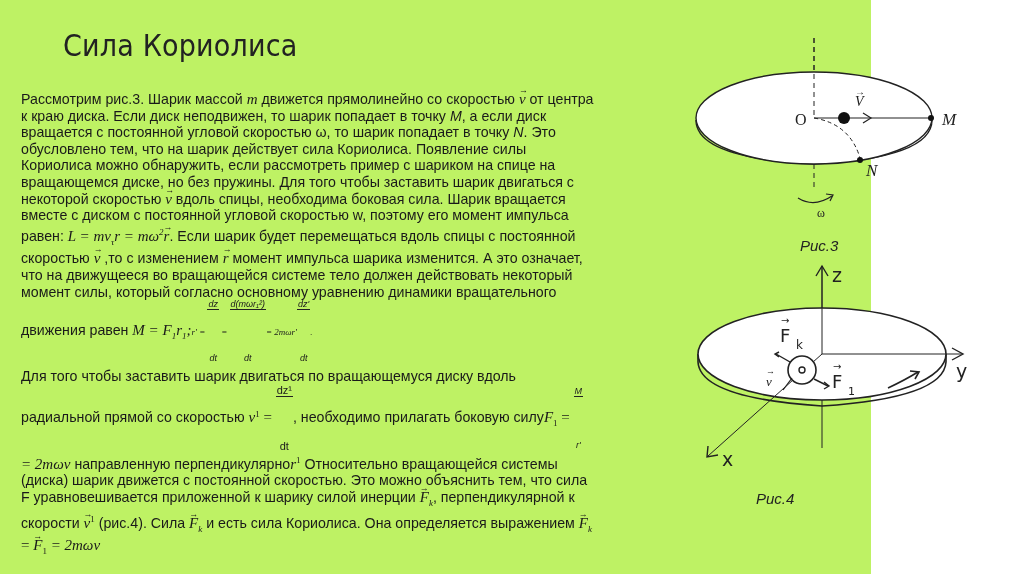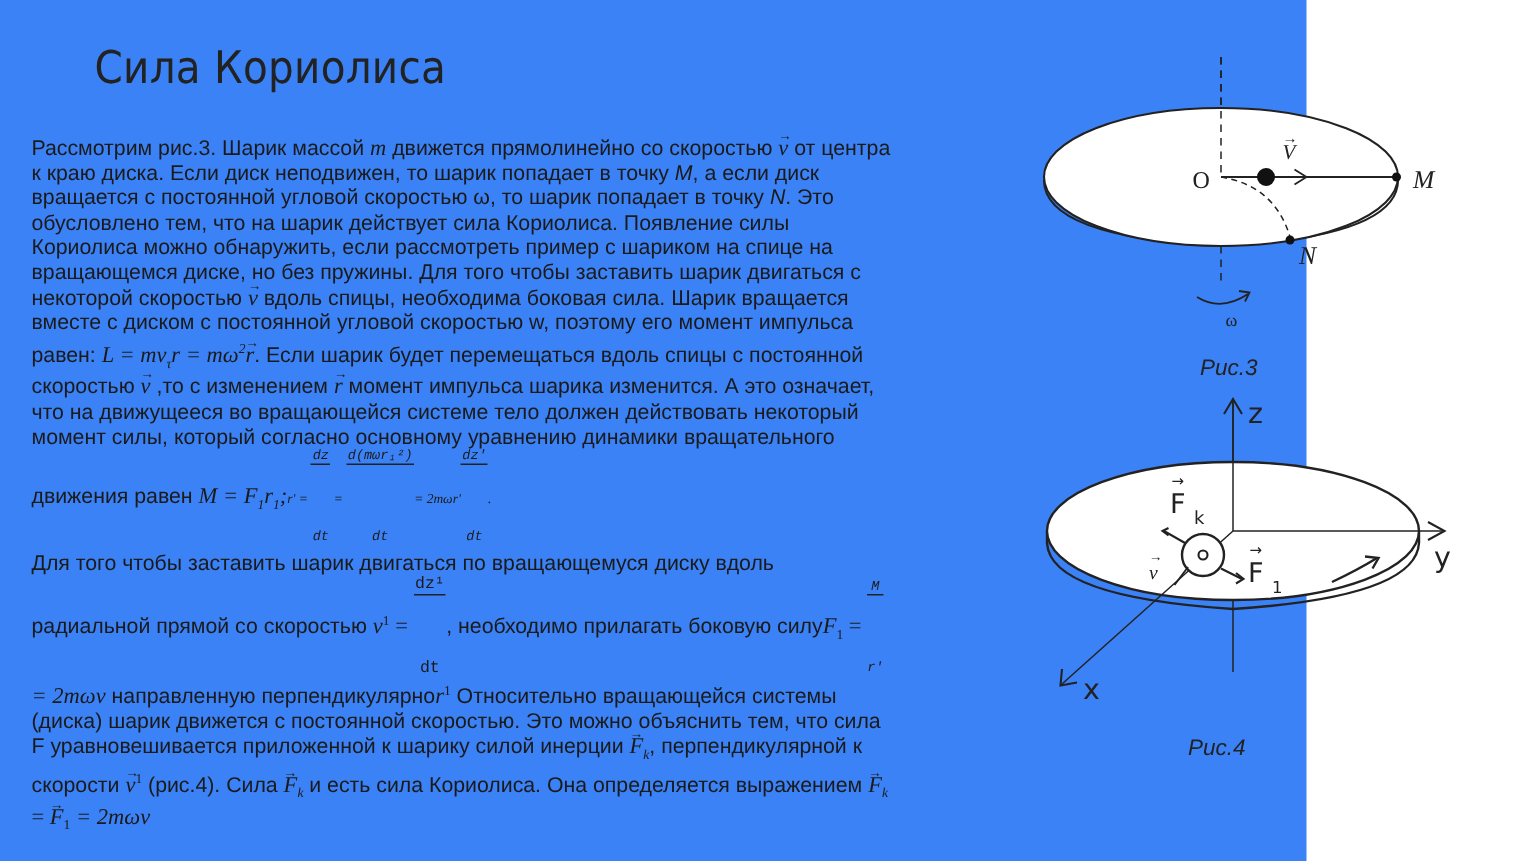--- a/index.html
+++ b/index.html
@@ -1,24 +1,24 @@
 <!DOCTYPE html>
 <html><head>
 <meta charset="utf-8">
 <style>
   html, body { margin:0; padding:0; background:#ffffff; }
   body { width:1024px; height:574px; position:relative; overflow:hidden; font-family:"Liberation Sans", sans-serif; color:#1a1a1a; }
-  .slide { position:absolute; left:0; top:0; width:871px; height:574px; background:#3b82f6; }
+  .slide { position:absolute; left:0; top:0; width:871px; height:574px; background:#bef264; }
   .title { position:absolute; left:63px; top:28px; font-size:30px; font-weight:300; color:#222; letter-spacing:0.2px; font-family:"DejaVu Sans", sans-serif; font-weight:normal; transform:scaleX(0.9); transform-origin:left; }
   .body { position:absolute; left:21px; top:84px; width:575px; font-size:14.2px; line-height:16.6px; color:#1a1a1a; font-family:"Liberation Sans", sans-serif; }
   .body p { margin:0; }
   .body p.gap { margin-top:7px; }
   .m { font-family:"Liberation Serif", serif; font-style:italic; font-size:15px; }
   .ms { font-family:"Liberation Serif", serif; font-size:15px; }
-  .frac { display:inline-block; vertical-align:middle; text-align:center; font-family:Liberation Mono, monospace; font-style:italic; font-size:9px; line-height:9px; }
+  .frac { display:inline-block; vertical-align:middle; text-align:center; font-family:Liberation Sans, sans-serif; font-style:italic; font-size:9px; line-height:9px; }
   .frac .num { display:block; border-bottom:1px solid #222; padding:0 1px; }
   .frac .den { display:block;margin-top:44px; }
   .small { font-size:9px; font-family:"Liberation Serif", serif; font-style:italic; }
   .vec { position:relative; display:inline-block; }
   .vec::before { content:"\2192"; position:absolute; top:-9px; left:0; right:0; text-align:center; font-size:9px; font-style:normal; }
   b { font-weight:bold; }
   .fig { position:absolute; }
   .caption { position:absolute; font-size:15px; color:#222; font-family:"Liberation Sans", sans-serif;font-style:italic; }
 </style>
 </head>
@@ -81,15 +81,15 @@
     <text x="42" y="208" font-family="DejaVu Sans, sans-serif" font-size="19" fill="#222">x</text>
     <text x="100" y="84" font-family="DejaVu Sans, sans-serif" font-size="18" fill="#222">F</text>
     <text x="116" y="91" font-family="DejaVu Sans, sans-serif" font-size="12" fill="#222">k</text>
     <text x="101" y="66" font-family="DejaVu Sans, sans-serif" font-size="10" fill="#222">→</text>
     <text x="152" y="130" font-family="DejaVu Sans, sans-serif" font-size="18" fill="#222">F</text>
     <text x="168" y="137" font-family="DejaVu Sans, sans-serif" font-size="11" fill="#222">1</text>
     <text x="153" y="112" font-family="DejaVu Sans, sans-serif" font-size="10" fill="#222">→</text>
     <text x="86" y="128" font-family="Liberation Serif, serif" font-style="italic" font-size="13" fill="#222">v</text>
     <text x="86" y="116" font-family="Liberation Serif, serif" font-size="9" fill="#222">→</text>
   </svg>
-  <div class="caption" style="left:792px;top:490px">Рис.4</div>
+  <div class="caption" style="left:756px;top:490px">Рис.4</div>
 
 </div>
 
 </body></html>

